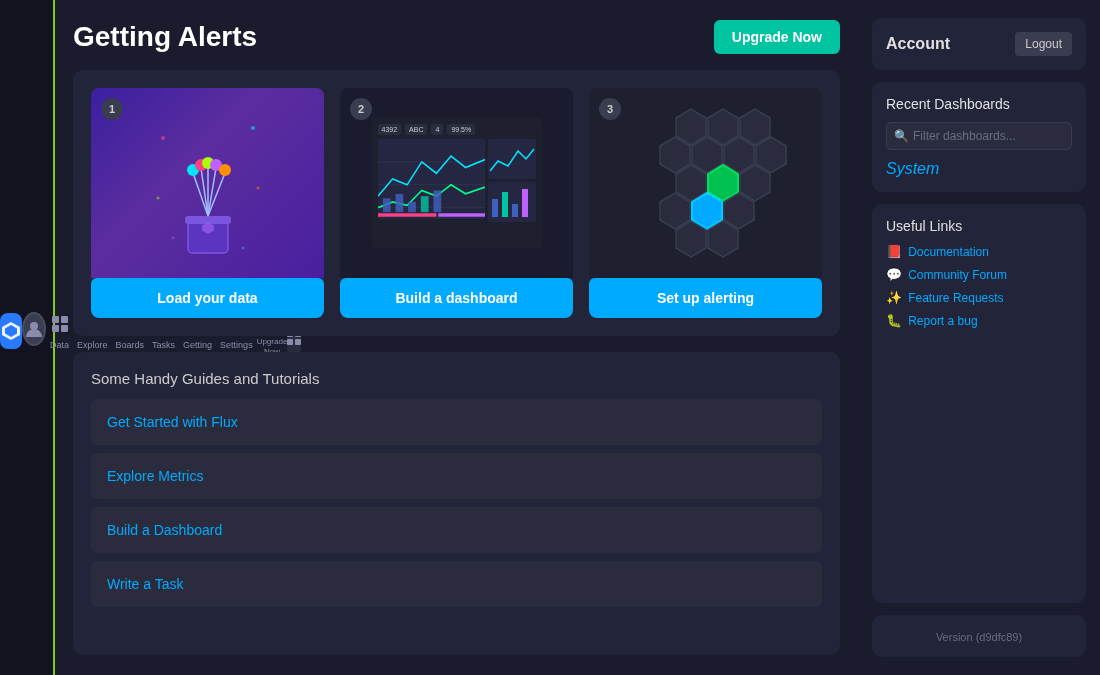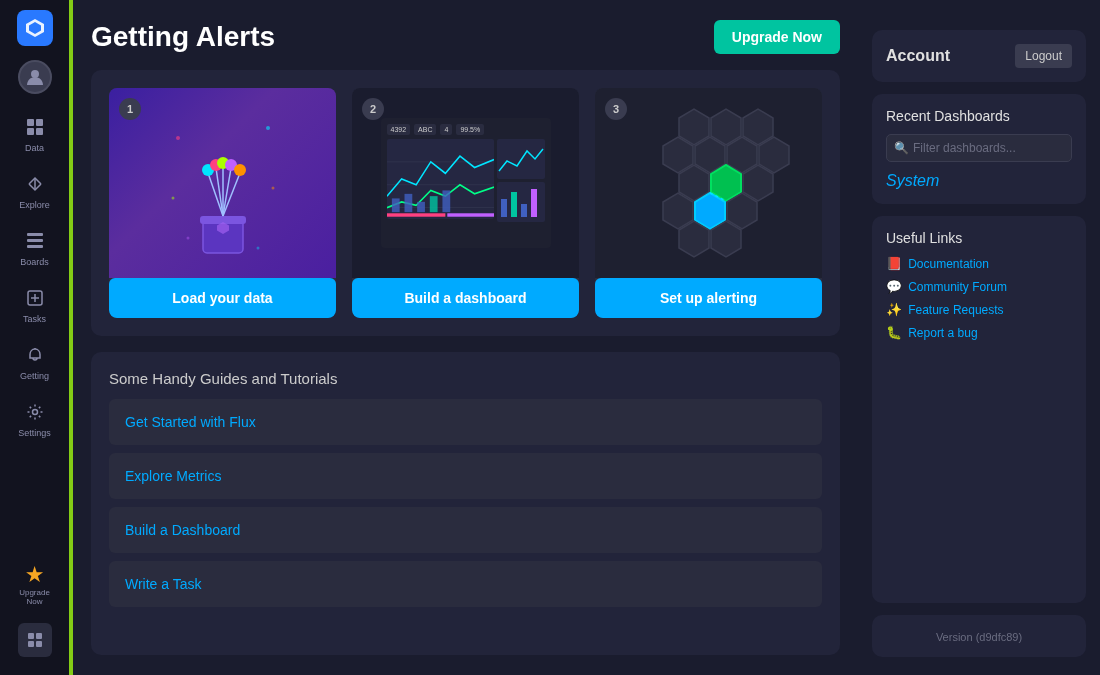--- a/index.html
+++ b/index.html
@@ -8,28 +8,28 @@
       height: 675px;
       background: #1a1c2e;
       font-family: -apple-system, BlinkMacSystemFont, 'Segoe UI', sans-serif;
       color: #e0e0e0;
       display: flex;
       overflow: hidden;
     }
 
     
     .sidebar {
-      width: 73px;
+      width: 55px;
       background: #12131f;
       display: flex;
-      flex-direction: column;
+      flex-direction: row;
       align-items: center;
       padding: 10px 0;
       flex-shrink: 0;
-      border-right: 4px solid #84cc16;
+      border-right: 2px solid #84cc16;
     }
     .sidebar-logo {
       width: 36px;
       height: 36px;
       background: #2979ff;
       border-radius: 8px;
       display: flex;
       align-items: center;
       justify-content: center;
       margin-bottom: 14px;
@@ -279,21 +279,20 @@
     }
 
     
     .right-panel {
       width: 242px;
       flex-shrink: 0;
       padding: 18px 14px;
       display: flex;
       flex-direction: column;
       gap: 0;
-      margin-top: 12px;
     }
 
     .account-section {
       background: #22243a;
       border-radius: 10px;
       padding: 14px;
       margin-bottom: 12px;
     }
     .account-header {
       display: flex;

